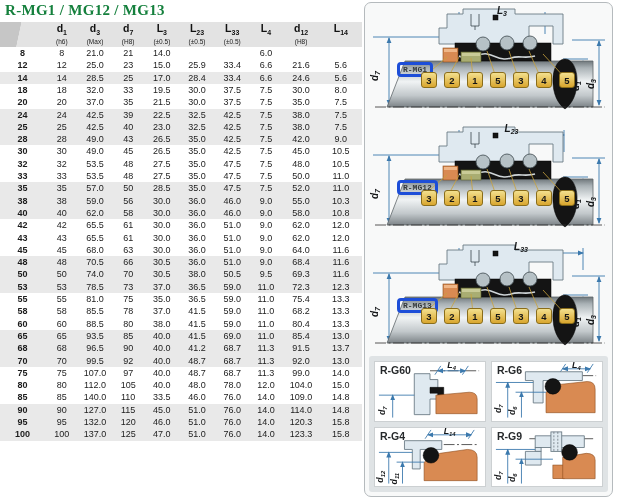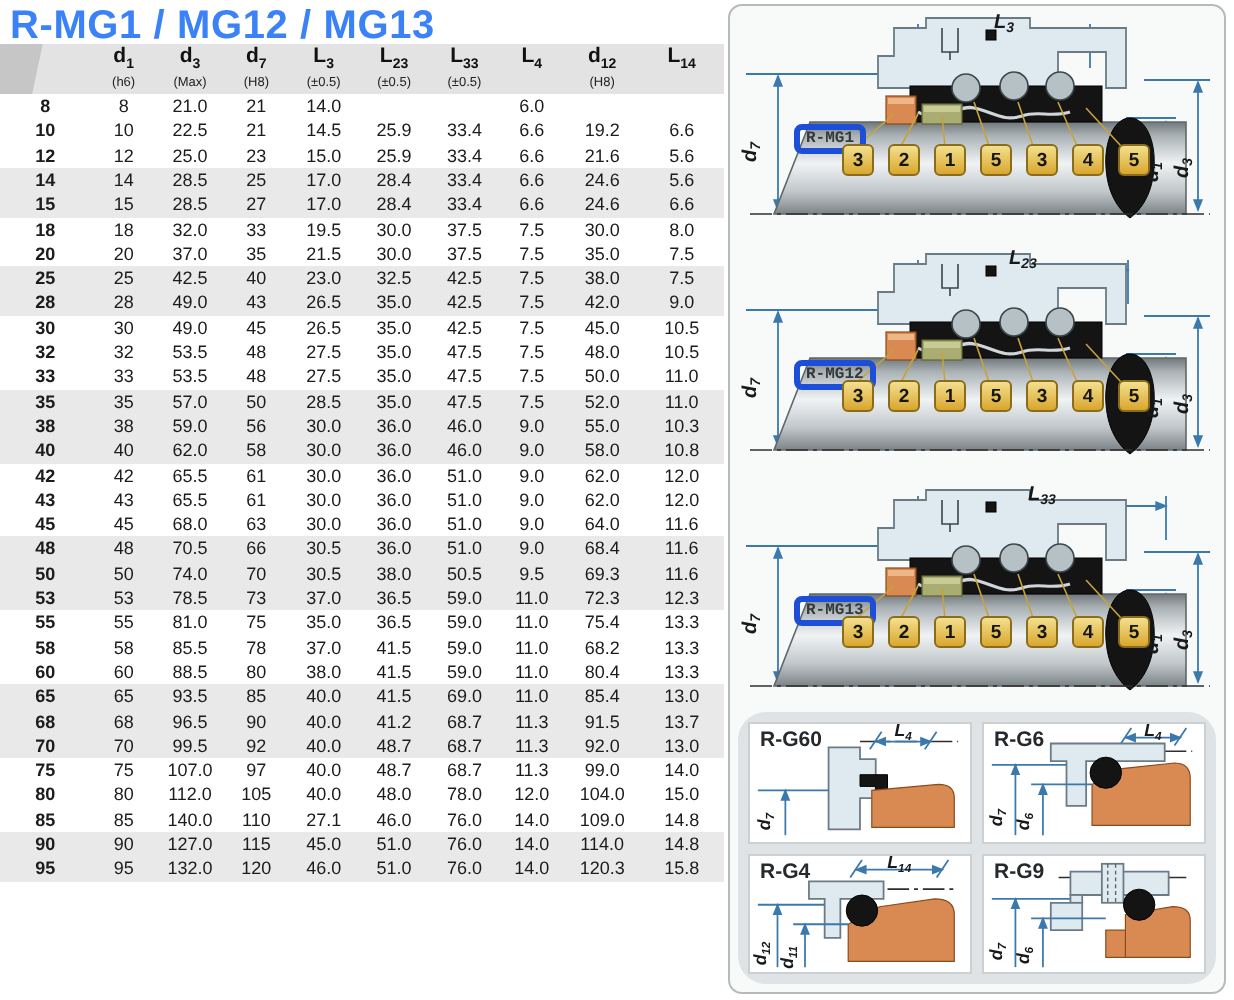--- a/index.html
+++ b/index.html
@@ -1,19 +1,19 @@
 <!DOCTYPE html>
 <html style="--dim_line: #3b79ad; --housing_fill: #dfe9f0; --housing_stroke: #6b7b85; --rubber_black: #141414; --seat_orange: #d98a52; --face_olive: #a9ad72; --chip_gold_light: #f3e08e; --chip_gold_dark: #d9a62e; --chip_border: #8a6d1a; --leader_line: #c8a23c; --header_bg: #e3e3e3; --row_band: #e9e9e9; --panel_border: #b5babd; --cards_bg: #dfe3e5;"><head>
 <meta charset="utf-8">
 <style>
   html,body{margin:0;padding:0;}
   body{width:617px;height:500px;position:relative;overflow:hidden;background:#fff;
        font-family:"Liberation Sans",sans-serif;}
-  .page-title{position:absolute;left:5px;top:2px;font-size:20px;font-weight:bold;
-       color:#3b82f6;letter-spacing:.3px;}
+  .page-title{position:absolute;left:5px;top:2px;font-size:15px;font-weight:bold;
+       color:#15803d;letter-spacing:.3px;font-family:Liberation Serif, serif;}
   .tblwrap{position:absolute;left:0;top:22px;width:362px;}
   table{border-collapse:collapse;width:362px;table-layout:fixed;}
   thead th{background:var(--header_bg);padding:1px 0 2px;vertical-align:top;font-weight:bold;}
   thead th:first-child{background:linear-gradient(102deg,#c6c6c6 42%,var(--header_bg) 43%);}
   .h-main{font-size:10.5px;color:#111;line-height:11px;text-align:center;}
   .h-main sub{font-size:7px;}
   .h-note{font-size:6.5px;color:#222;line-height:7px;font-weight:normal;text-align:center;}
   tbody td{font-size:9px;color:#1c1c1c;text-align:center;height:12.3px;line-height:12.3px;
        padding:0;white-space:nowrap;}
   tbody td:first-child{font-weight:bold;}
@@ -22,21 +22,21 @@
        border:1px solid var(--panel_border);border-radius:7px;background:#f8f9f9;overflow:hidden;}
   .seal-diagram{position:relative;width:244px;height:117px;margin:1px 0 0 2px;}
   .seal-svg{position:absolute;left:0;top:0;}
   .model-label{position:absolute;left:30px;top:58px;font-size:8px;font-weight:bold;color:#33383b;
        border:3px solid #1d4ed8;border-radius:4px;padding:0 3px;line-height:9px;background:transparent;font-family:Liberation Mono, monospace;}
   .chips{position:absolute;left:54px;top:68px;display:flex;gap:7px;}
   .chip{width:14px;height:14px;border:1px solid var(--chip_border);border-radius:3px;
        background:linear-gradient(var(--chip_gold_light),var(--chip_gold_dark));
        font-size:9.5px;font-weight:bold;color:#161616;display:flex;align-items:center;justify-content:center;}
   .cards-section{position:absolute;left:4px;bottom:4px;width:239px;height:136px;background:var(--cards_bg);
-       border-radius:14px;box-sizing:border-box;padding:5px;display:grid;
+       border-radius:3px;box-sizing:border-box;padding:5px;display:grid;
        grid-template-columns:1fr 1fr;grid-template-rows:1fr 1fr;gap:5px;}
   .gcard{position:relative;background:#fff;border:1px solid #ccd0d2;}
   .gcard-label{position:absolute;left:5px;top:2px;font-size:10.5px;font-weight:bold;color:#26292b;z-index:2;}
   .gcard svg{position:absolute;left:0;top:0;width:100%;height:100%;}
   
   .dln{stroke:var(--dim_line);stroke-width:0.9;fill:none;}
   .shaft{fill:url(#shaftGrad);stroke:#60676b;stroke-width:0.8;}
   .housing{fill:var(--housing_fill);stroke:var(--housing_stroke);stroke-width:0.9;}
   .rubber{fill:var(--rubber_black);stroke:#000;stroke-width:0.5;}
   .spring{fill:#b6c1c6;stroke:#3c474d;stroke-width:0.8;}
@@ -140,32 +140,20 @@
           <td>21.0</td>
           <td>21</td>
           <td>14.0</td>
           <td></td>
           <td></td>
           <td>6.0</td>
           <td></td>
           <td></td>
         </tr>
         <tr>
-          <td>10</td>
-          <td>10</td>
-          <td>22.5</td>
-          <td>21</td>
-          <td>14.5</td>
-          <td>25.9</td>
-          <td>33.4</td>
-          <td>6.6</td>
-          <td>19.2</td>
-          <td>6.6</td>
-        </tr>
-        <tr>
           <td>12</td>
           <td>12</td>
           <td>25.0</td>
           <td>23</td>
           <td>15.0</td>
           <td>25.9</td>
           <td>33.4</td>
           <td>6.6</td>
           <td>21.6</td>
           <td>5.6</td>
@@ -175,32 +163,20 @@
           <td>14</td>
           <td>28.5</td>
           <td>25</td>
           <td>17.0</td>
           <td>28.4</td>
           <td>33.4</td>
           <td>6.6</td>
           <td>24.6</td>
           <td>5.6</td>
         </tr>
-        <tr class="band">
-          <td>15</td>
-          <td>15</td>
-          <td>28.5</td>
-          <td>27</td>
-          <td>17.0</td>
-          <td>28.4</td>
-          <td>33.4</td>
-          <td>6.6</td>
-          <td>24.6</td>
-          <td>6.6</td>
-        </tr>
         <tr>
           <td>18</td>
           <td>18</td>
           <td>32.0</td>
           <td>33</td>
           <td>19.5</td>
           <td>30.0</td>
           <td>37.5</td>
           <td>7.5</td>
           <td>30.0</td>
@@ -209,20 +185,32 @@
         <tr>
           <td>20</td>
           <td>20</td>
           <td>37.0</td>
           <td>35</td>
           <td>21.5</td>
           <td>30.0</td>
           <td>37.5</td>
           <td>7.5</td>
           <td>35.0</td>
+          <td>7.5</td>
+        </tr>
+        <tr class="band">
+          <td>24</td>
+          <td>24</td>
+          <td>42.5</td>
+          <td>39</td>
+          <td>22.5</td>
+          <td>32.5</td>
+          <td>42.5</td>
+          <td>7.5</td>
+          <td>38.0</td>
           <td>7.5</td>
         </tr>
         <tr class="band">
           <td>25</td>
           <td>25</td>
           <td>42.5</td>
           <td>40</td>
           <td>23.0</td>
           <td>32.5</td>
           <td>42.5</td>
@@ -480,21 +468,21 @@
           <td>78.0</td>
           <td>12.0</td>
           <td>104.0</td>
           <td>15.0</td>
         </tr>
         <tr>
           <td>85</td>
           <td>85</td>
           <td>140.0</td>
           <td>110</td>
-          <td>27.1</td>
+          <td>33.5</td>
           <td>46.0</td>
           <td>76.0</td>
           <td>14.0</td>
           <td>109.0</td>
           <td>14.8</td>
         </tr>
         <tr class="band">
           <td>90</td>
           <td>90</td>
           <td>127.0</td>
@@ -509,20 +497,32 @@
         <tr class="band">
           <td>95</td>
           <td>95</td>
           <td>132.0</td>
           <td>120</td>
           <td>46.0</td>
           <td>51.0</td>
           <td>76.0</td>
           <td>14.0</td>
           <td>120.3</td>
+          <td>15.8</td>
+        </tr>
+        <tr class="band">
+          <td>100</td>
+          <td>100</td>
+          <td>137.0</td>
+          <td>125</td>
+          <td>47.0</td>
+          <td>51.0</td>
+          <td>76.0</td>
+          <td>14.0</td>
+          <td>123.3</td>
           <td>15.8</td>
         </tr>
       </tbody>
   </table>
 </div>
 
 <div class="right-panel">
   <div class="seal-diagram">
   <svg class="seal-svg" viewBox="0 0 244 117" width="244" height="117">
     <line class="dln" x1="6" y1="33" x2="74" y2="33"></line>

